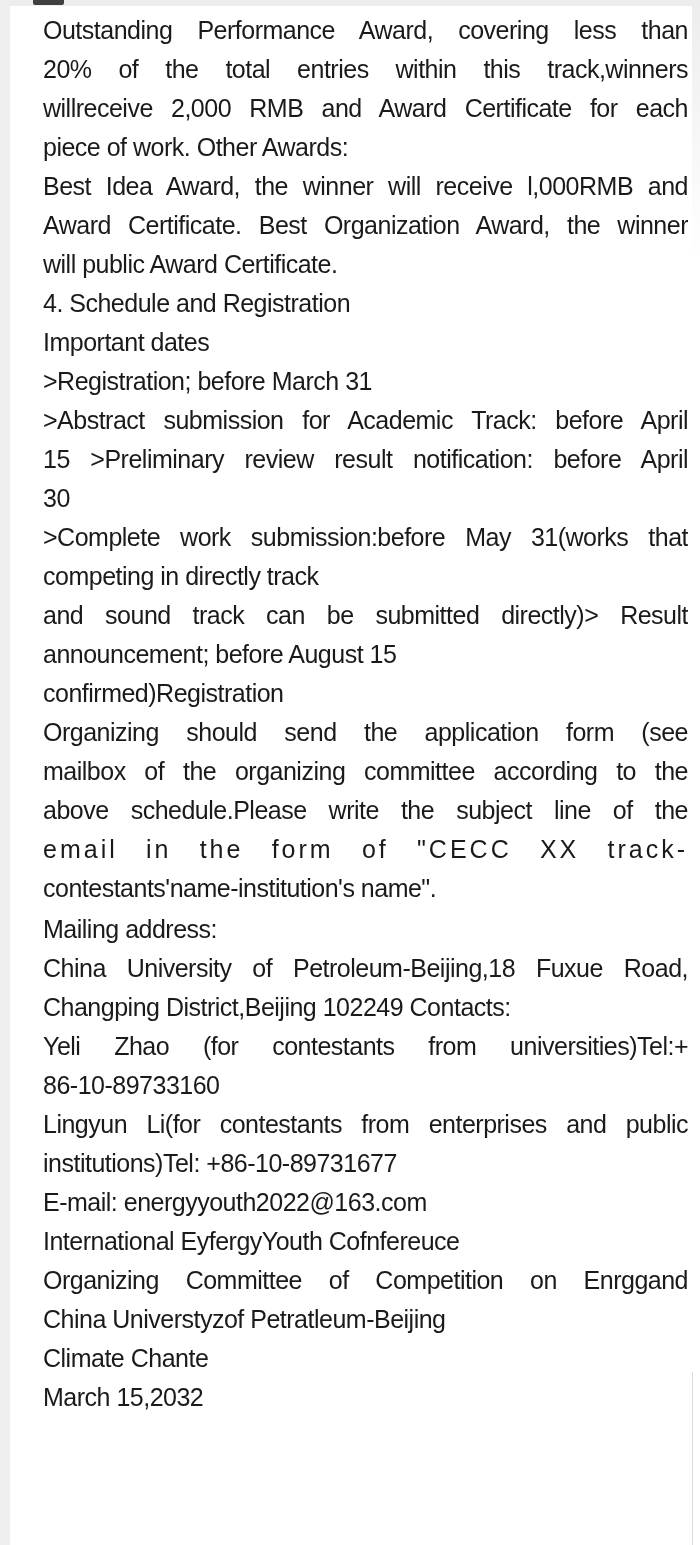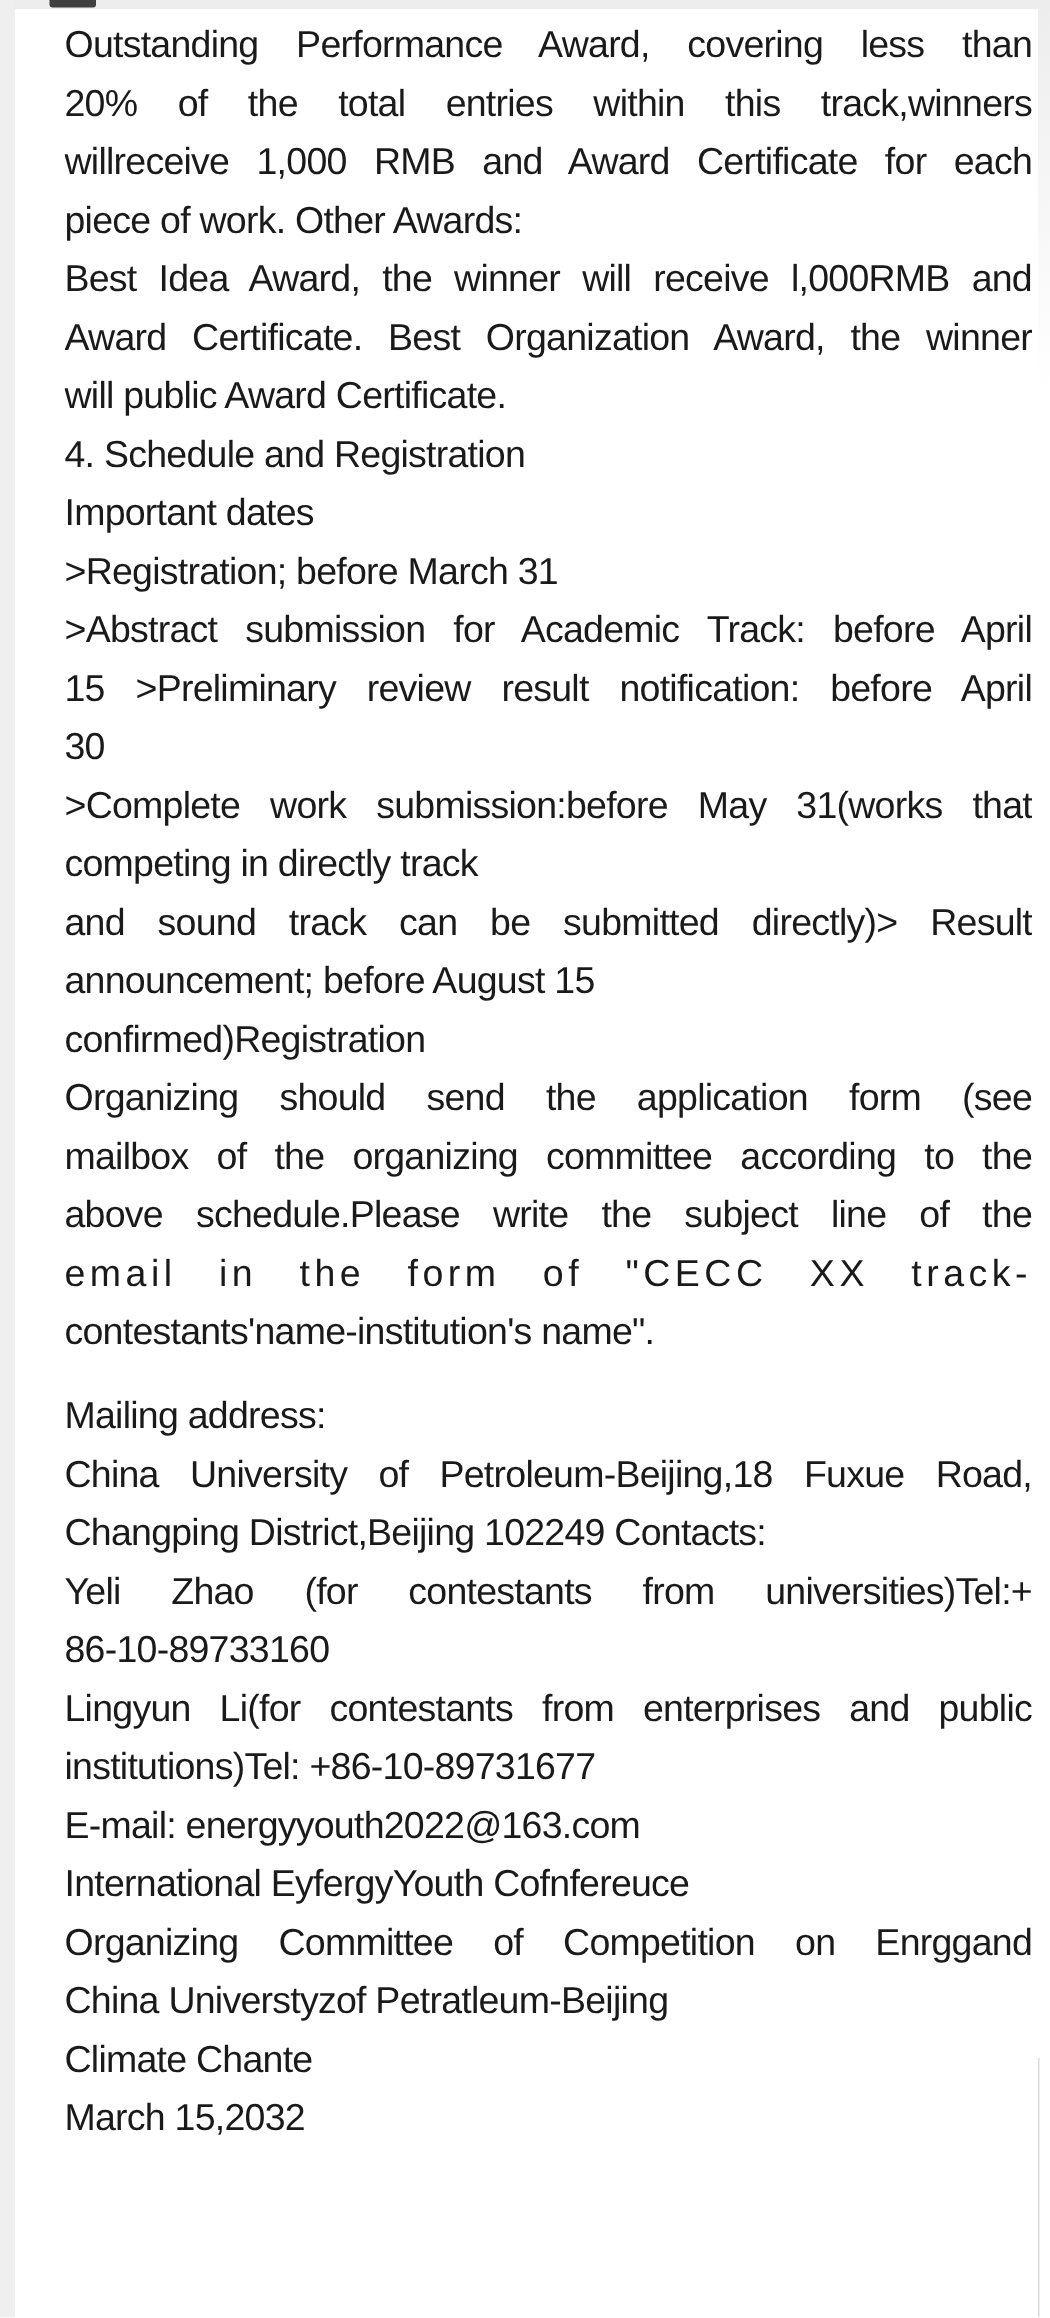--- a/index.html
+++ b/index.html
@@ -61,35 +61,35 @@
   }
   .line.justify {
     text-align: justify;
     text-align-last: justify;
   }
   .line.wide {
     text-align: justify;
     text-align-last: justify;
     letter-spacing: 3px;
   }
-  .line.gap { margin-top: 17px; }
+  .line.gap { margin-top: 2px; }
 </style>
 </head>
 <body>
 
 <div class="canvas" style="background: rgb(255, 255, 255);">
   <div class="strip-top" style="background: rgb(237, 237, 237);"></div>
   <div class="strip-left"></div>
   <div class="strip-right"></div>
   <div class="frag" style="background: rgb(63, 63, 63);"></div>
   <div class="edge-line" style="background: rgb(220, 220, 220);"></div>
   <div class="doc" id="doc" style="color: rgb(26, 26, 26);">
       <div class="line justify">Outstanding Performance Award, covering less than</div>
       <div class="line justify">20% of the total entries within this track,winners</div>
-      <div class="line justify">willreceive 1,000 RMB and Award Certificate for each</div>
+      <div class="line justify">willreceive 2,000 RMB and Award Certificate for each</div>
       <div class="line left">piece of work. Other Awards:</div>
       <div class="line justify">Best Idea Award, the winner will receive l,000RMB and</div>
       <div class="line justify">Award Certificate. Best Organization Award, the winner</div>
       <div class="line left">will public Award Certificate.</div>
       <div class="line left">4. Schedule and Registration</div>
       <div class="line left">Important dates</div>
       <div class="line left">&gt;Registration; before March 31</div>
       <div class="line justify">&gt;Abstract submission for Academic Track: before April</div>
       <div class="line justify">15 &gt;Preliminary review result notification: before April</div>
       <div class="line left">30</div>

